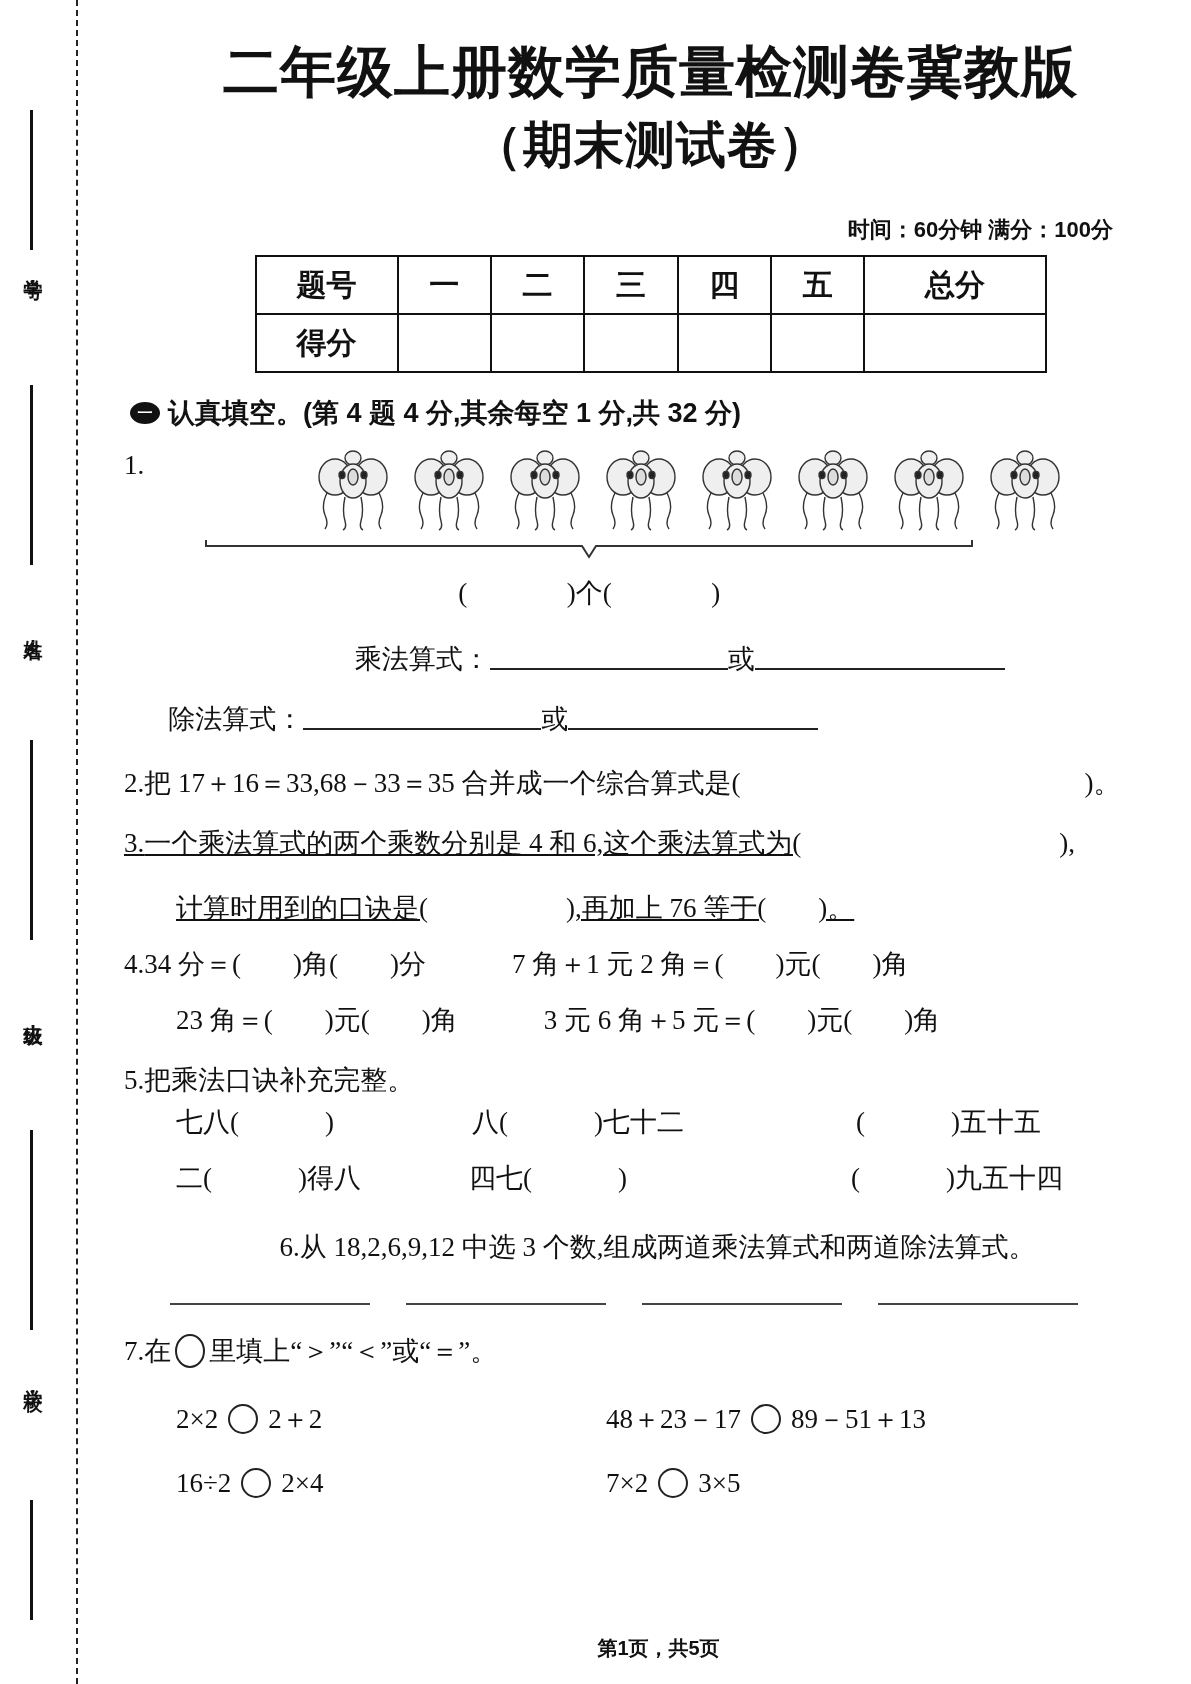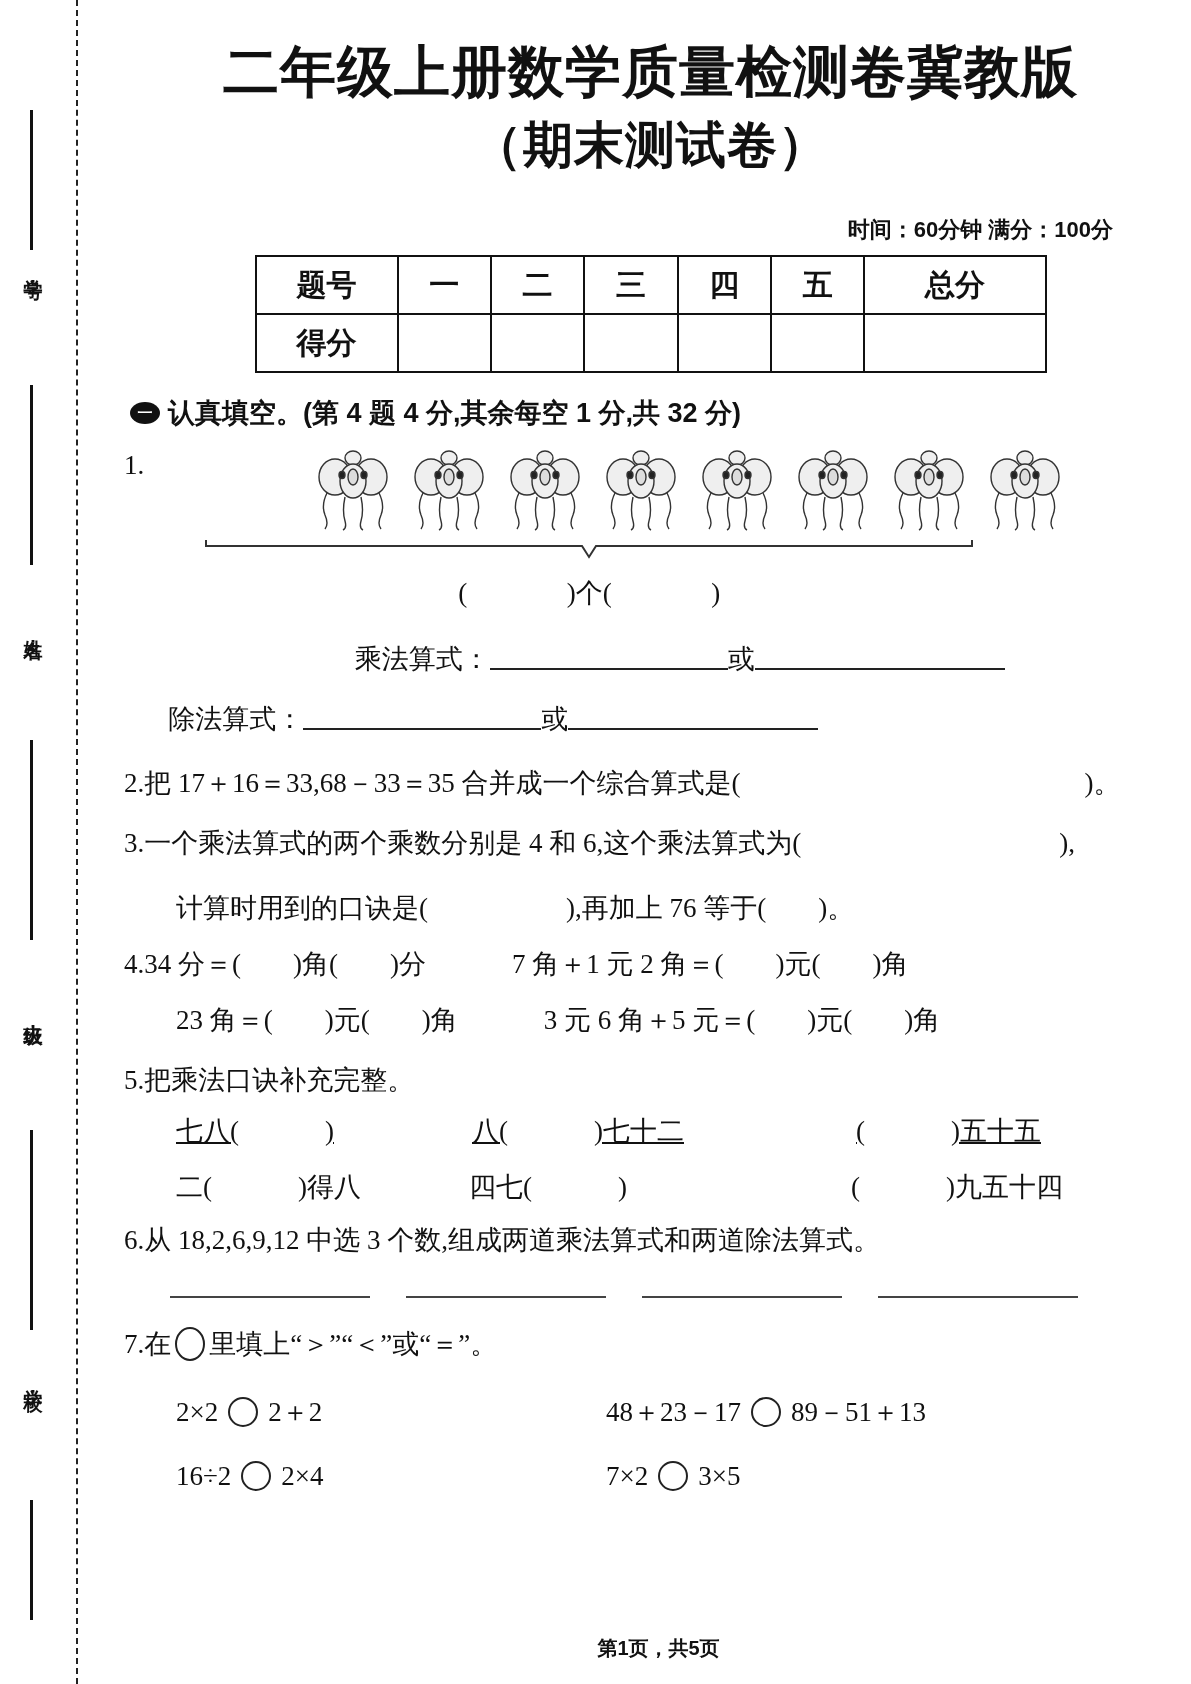--- a/index.html
+++ b/index.html
@@ -292,21 +292,21 @@
           <span>除法算式：</span><span class="blank-line" style="width:238px;"></span><span>或</span><span class="blank-line" style="width:250px;"></span>
         </div>
       </div>
     </div>
   </div>
 
   <div class="q" style="margin-top:22px;">
     <span>2.</span><span>把 17＋16＝33,68－33＝35 合并成一个综合算式是(</span><span class="sp-lg"></span><span class="sp-lg"></span><span class="sp-lg"></span><span class="sp-lg"></span><span>)。</span>
   </div>
 
-  <div class="q" style="margin-top:18px;">
+  <div class="q" style="margin-top:18px;text-decoration:underline;">
     <div>
       <span>3.</span><span>一个乘法算式的两个乘数分别是 4 和 6,这个乘法算式为(</span><span class="sp-lg"></span><span class="sp-lg"></span><span class="sp-lg"></span><span>),</span>
     </div>
     <div class="indent" style="margin-top:24px;">
       <span>计算时用到的口诀是(</span><span class="sp-lg"></span><span class="sp-md"></span><span>),再加上 76 等于(</span><span class="sp-md"></span><span>)。</span>
     </div>
   </div>
 
   <div class="q" style="">
     <div>
@@ -314,29 +314,29 @@
     </div>
     <div class="indent" style="margin-top:14px;">
       <span>23 角＝(</span><span class="sp-md"></span><span>)元(</span><span class="sp-md"></span><span>)角</span><span class="sp-lg"></span><span>3 元 6 角＋5 元＝(</span><span class="sp-md"></span><span>)元(</span><span class="sp-md"></span><span>)角</span>
     </div>
   </div>
 
   <div class="q" style="margin-top:18px;">
     <div>
       <span>5.</span><span>把乘法口诀补充完整。</span>
     </div>
-    <div class="indent" style="margin-top:9px;text-decoration:underline;">
+    <div class="indent" style="margin-top:0;">
       <span>七八(</span><span class="sp-lg"></span><span>)</span><span class="sp-lg"></span><span class="sp-md"></span><span>八(</span><span class="sp-lg"></span><span>)七十二</span><span class="sp-lg"></span><span class="sp-lg"></span><span>(</span><span class="sp-lg"></span><span>)五十五</span>
     </div>
     <div class="indent" style="margin-top:14px;">
       <span>二(</span><span class="sp-lg"></span><span>)得八</span><span class="sp-lg"></span><span class="sp-sm"></span><span>四七(</span><span class="sp-lg"></span><span>)</span><span class="sp-lg"></span><span class="sp-lg"></span><span class="sp-md"></span><span>(</span><span class="sp-lg"></span><span>)九五十四</span>
     </div>
   </div>
 
-  <div class="q" style="margin-top:12px;">
+  <div class="q" style="margin-top:28px;text-align:center;">
     <div>
       <span>6.</span><span>从 18,2,6,9,12 中选 3 个数,组成两道乘法算式和两道除法算式。</span>
     </div>
     <div class="q6-lines">
       <span></span>
       <span></span>
       <span></span>
       <span></span>
     </div>
   </div>

